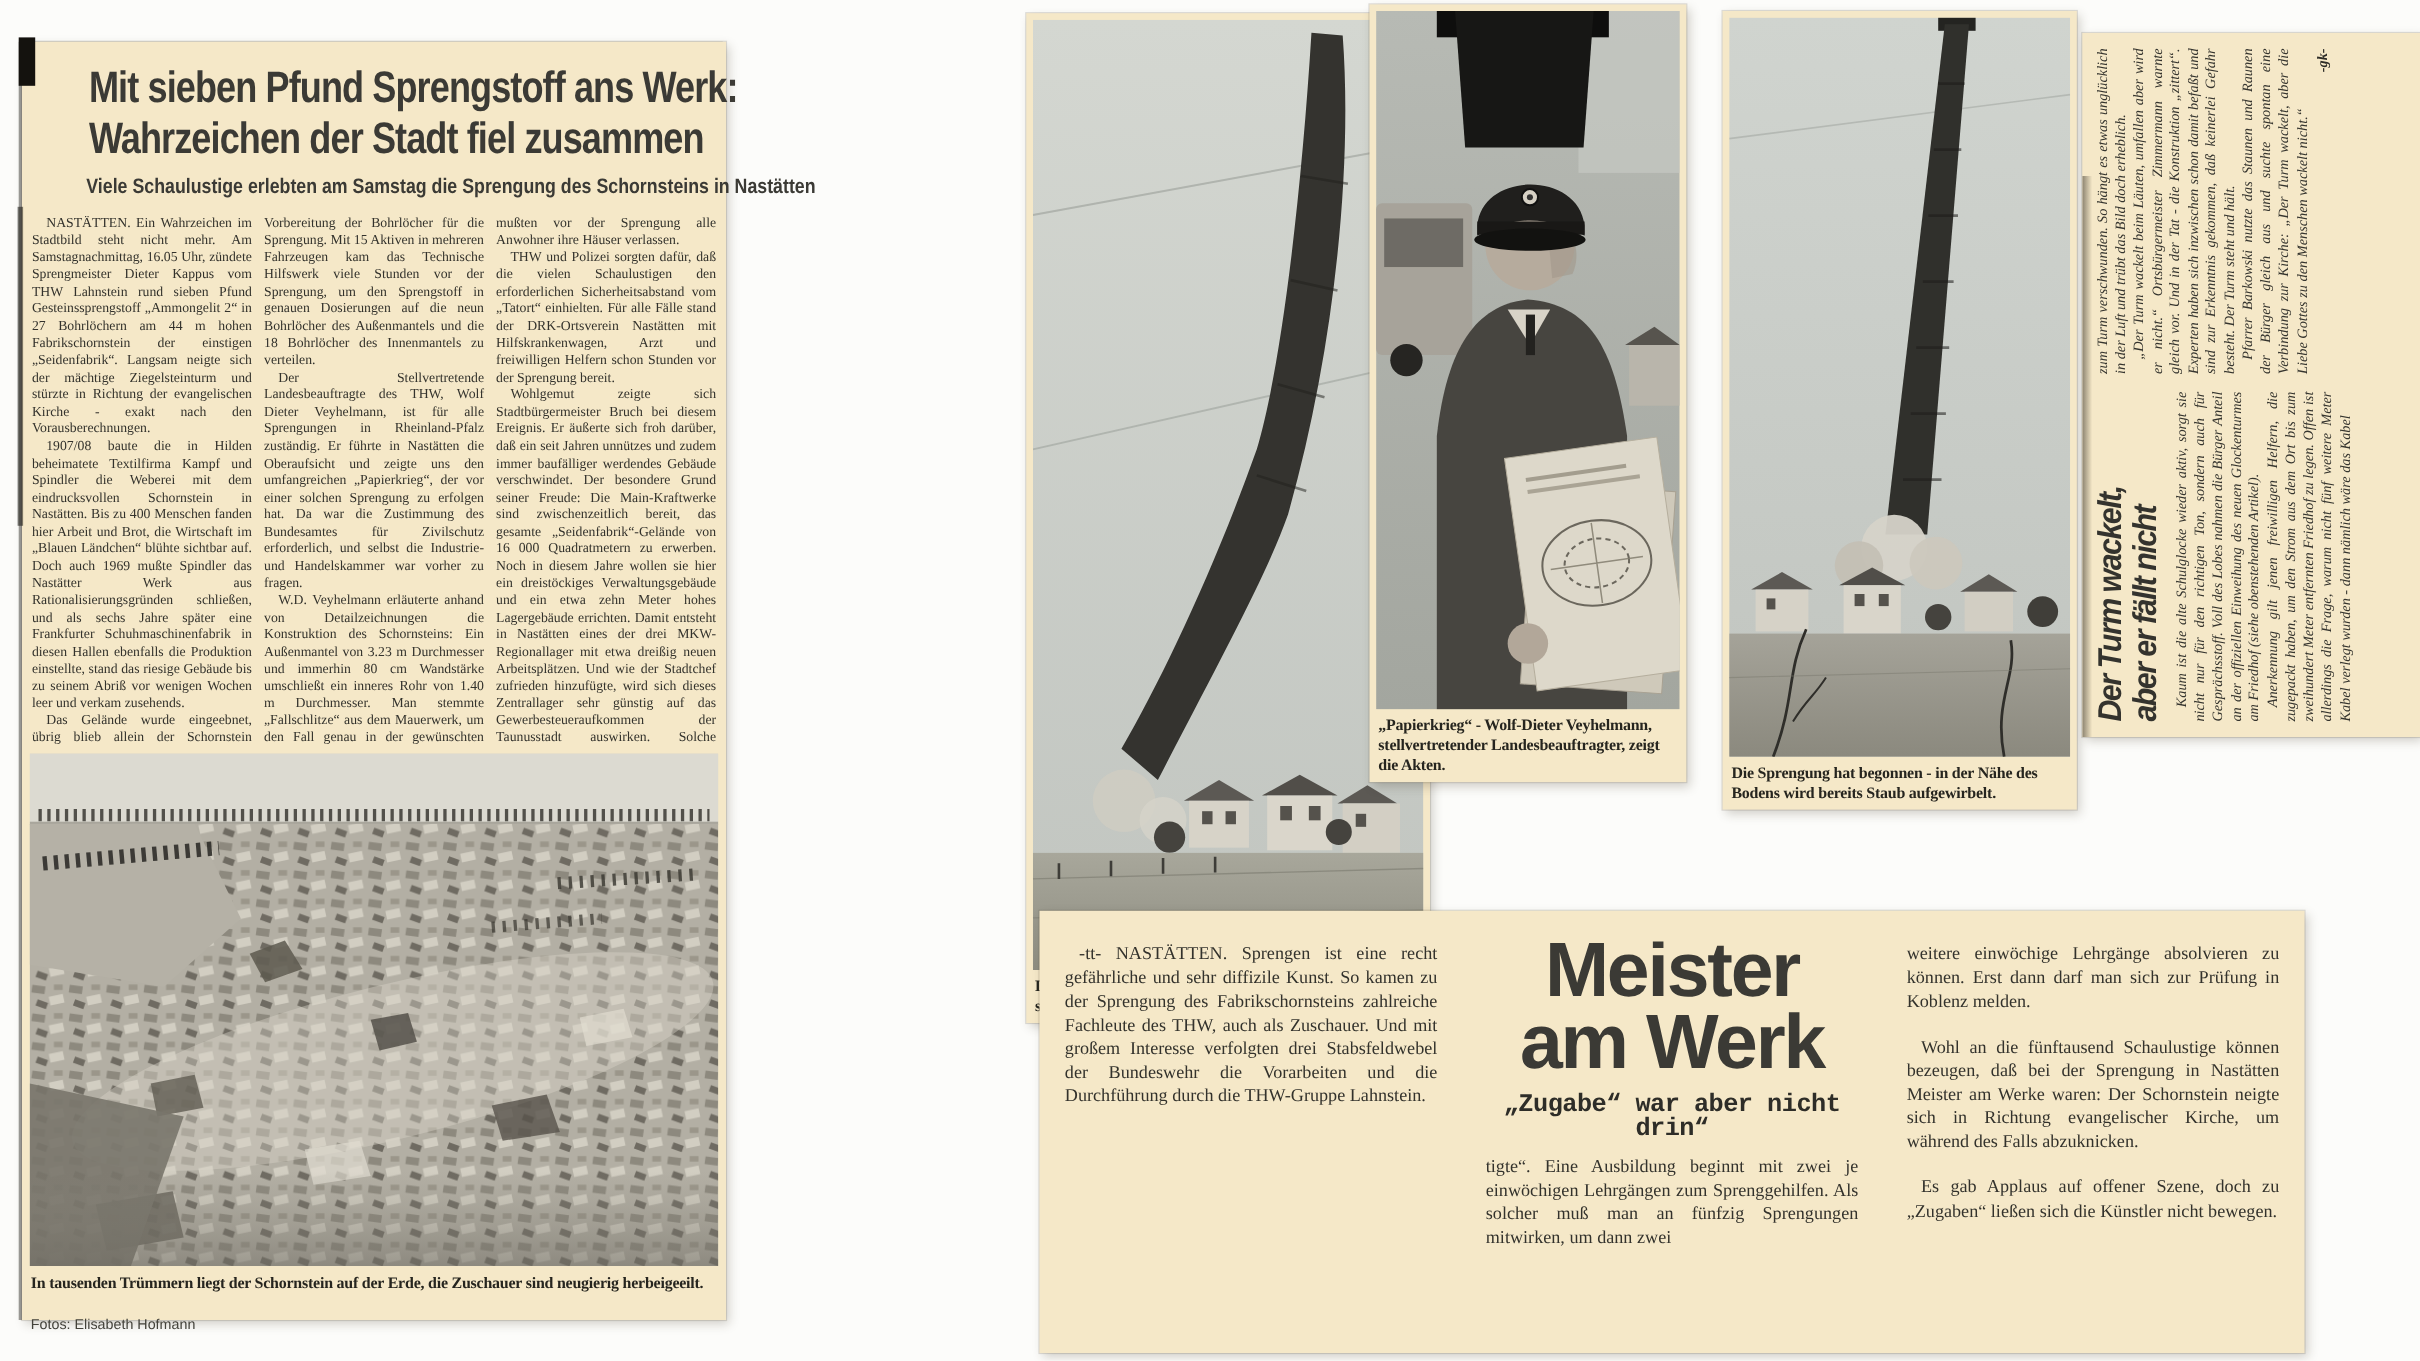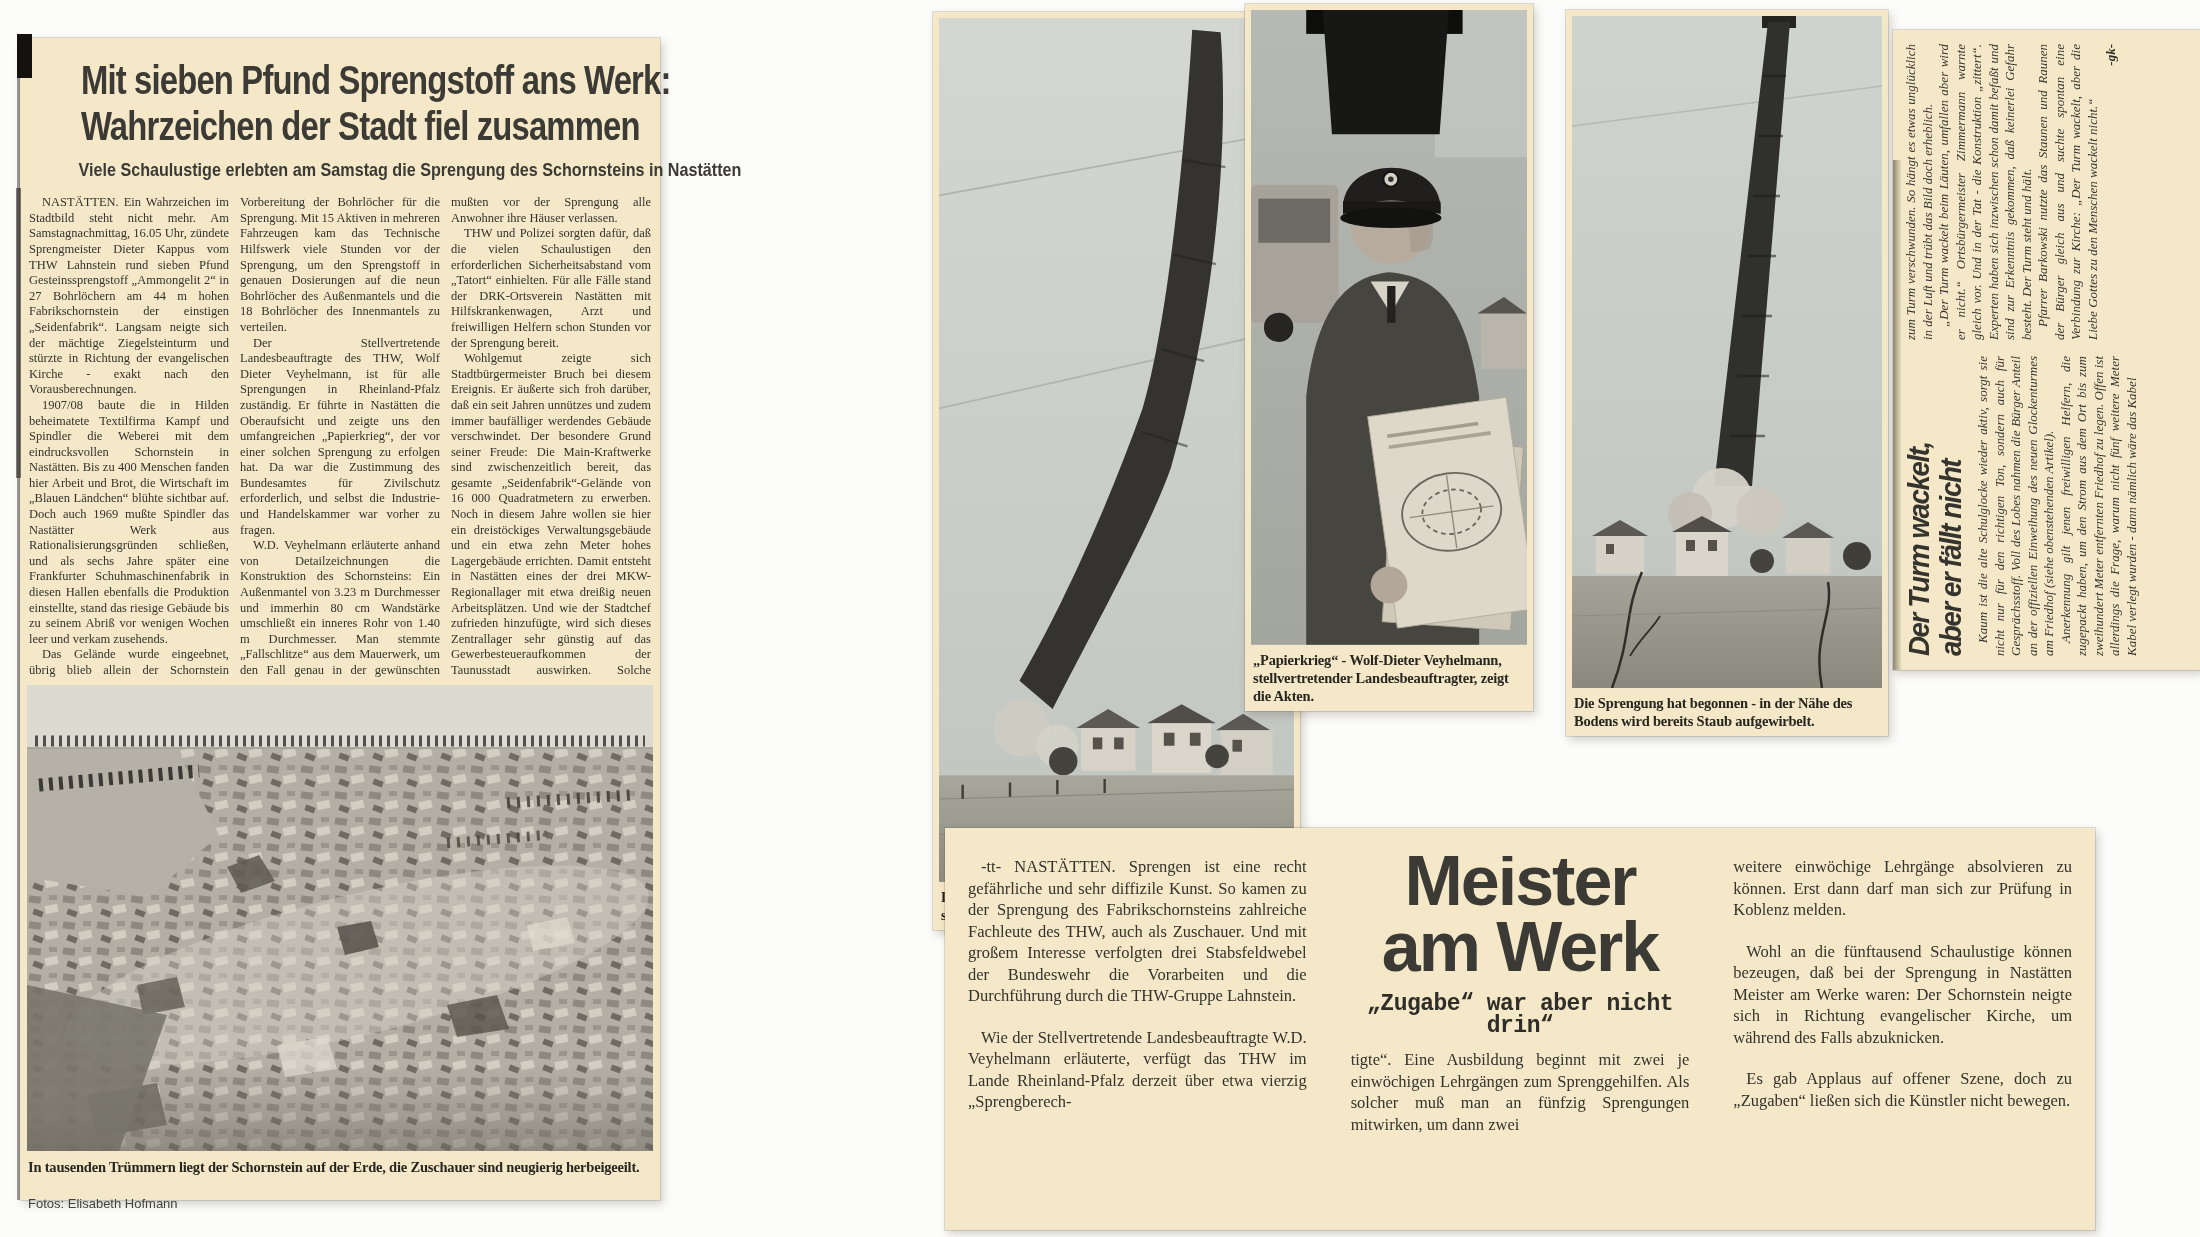--- a/index.html
+++ b/index.html
@@ -292,21 +292,20 @@
           <p class="ind it">Pfarrer Barkowski nutzte das Staunen und Raunen der Bürger gleich aus und suchte spontan eine Verbindung zur Kirche: „Der Turm wackelt, aber die Liebe Gottes zu den Menschen wackelt nicht.“</p>
           <div class="byline">-gk-</div>
         </div>
       </div>
     </div>
   </section>
 
   <section class="clip bottom-clip">
     <div class="b-col">
       <p class="ind">-tt- NASTÄTTEN. Sprengen ist eine recht gefährliche und sehr diffizile Kunst. So kamen zu der Sprengung des Fabrikschornsteins zahlreiche Fachleute des THW, auch als Zuschauer. Und mit großem Interesse verfolgten drei Stabsfeldwebel der Bundeswehr die Vorarbeiten und die Durchführung durch die THW-Gruppe Lahnstein.</p>
-      <p class="ind">Wie der Stellvertretende Landesbeauftragte W.D. Veyhelmann erläuterte, verfügt das THW im Lande Rheinland-Pfalz derzeit über etwa vierzig „Sprengberech-</p>
     </div>
     <div class="b-col b-center">
       <h2 class="b-headline">
         <span>Meister</span>
         <span>am Werk</span>
       </h2>
       <div class="b-subhead">„Zugabe“ war aber nicht drin“</div>
       <p>tigte“. Eine Ausbildung beginnt mit zwei je einwöchigen Lehrgängen zum Sprenggehilfen. Als solcher muß man an fünfzig Sprengungen mitwirken, um dann zwei</p>
     </div>
     <div class="b-col">

